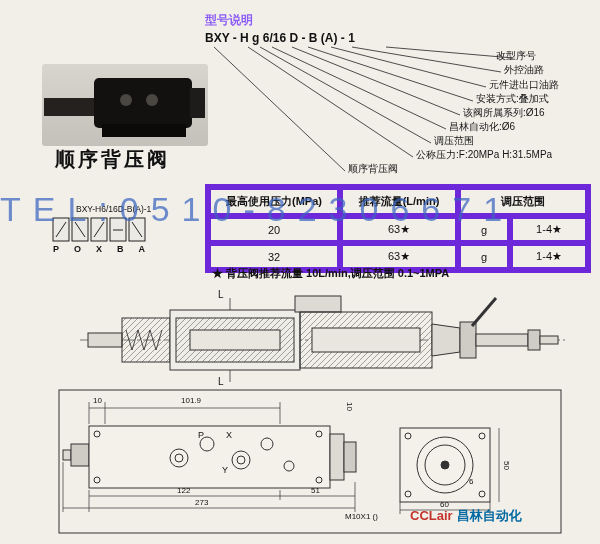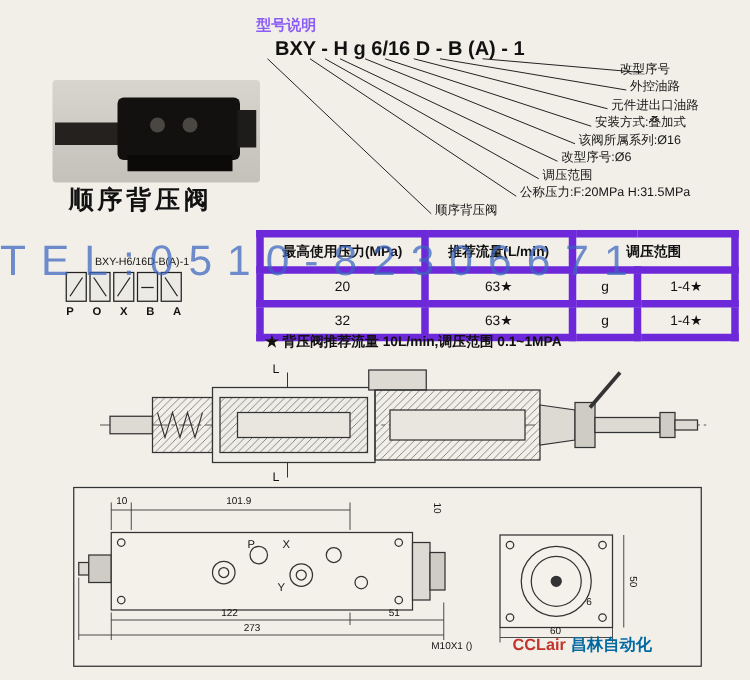--- a/index.html
+++ b/index.html
@@ -20,21 +20,21 @@
   .ph-body { position:absolute; left:52px; top:14px; width:98px; height:50px; background:#121110; border-radius:5px; }
   .ph-cap  { position:absolute; left:148px; top:24px; width:15px; height:30px; background:#1e1c1a; }
   .ph-flange { position:absolute; left:60px; top:60px; width:84px; height:13px; background:#0b0a09; }
   .ph-port { position:absolute; width:12px; height:12px; border-radius:50%; background:#4a4742; top:30px; }
   .ph-port.p1 { left:78px; } .ph-port.p2 { left:104px; }
   .product-name { position:absolute; left:55px; top:146px; font-size:20px; font-weight:bold;
                   letter-spacing:3px; color:#111; }
 
   
   .ml-title { position:absolute; left:205px; top:12px; font-size:12px; font-weight:bold; color:#8b5cf6; }
-  .ml-model { position:absolute; left:220px; top:31px; font-size:16px; font-weight:bold; color:#111;
+  .ml-model { position:absolute; left:205px; top:31px; font-size:12px; font-weight:bold; color:#111;
               white-space:nowrap; }
   .ml-lines { position:absolute; left:200px; top:30px; z-index:1; }
   .callout { position:absolute; font-size:10px; line-height:12px; color:#151515; white-space:nowrap; z-index:2; }
 
   
   .sym-label { position:absolute; left:56px; top:204px; font-size:8.5px; color:#111; white-space:nowrap;padding-left:20px; }
   .sym-svg   { position:absolute; left:52px; top:216px; }
   .sym-ports { position:absolute; left:53px; top:244px; width:92px; display:flex;
                justify-content:space-between; font-size:9px; font-weight:bold; color:#111; }
 
@@ -86,21 +86,21 @@
       <line x1="60" y1="17" x2="231" y2="113"></line>
       <line x1="48" y1="17" x2="213" y2="127"></line>
       <line x1="14" y1="17" x2="145" y2="141"></line>
     </g>
   </svg>
   <div class="callout" style="left:496px;top:50px">改型序号</div>
   <div class="callout" style="left:504px;top:64px">外控油路</div>
   <div class="callout" style="left:489px;top:79px">元件进出口油路</div>
   <div class="callout" style="left:476px;top:93px">安装方式:叠加式</div>
   <div class="callout" style="left:463px;top:107px">该阀所属系列:Ø16</div>
-  <div class="callout" style="left:449px;top:121px">改型序号:Ø6</div>
+  <div class="callout" style="left:449px;top:121px">昌林自动化:Ø6</div>
   <div class="callout" style="left:434px;top:135px">调压范围</div>
   <div class="callout" style="left:416px;top:149px">公称压力:F:20MPa  H:31.5MPa</div>
   <div class="callout" style="left:348px;top:163px">顺序背压阀</div>
 
   <div class="wm wm-tel">TEL:0510-82306671</div>
 
   <div class="sym-label">BXY-H6/16D-B(A)-1</div>
   <svg class="sym-svg" width="96" height="28" viewBox="0 0 96 28">
     <g fill="none" stroke="#222" stroke-width="1">
       <rect x="1" y="2" width="16" height="23" fill="#eceae4"></rect>

